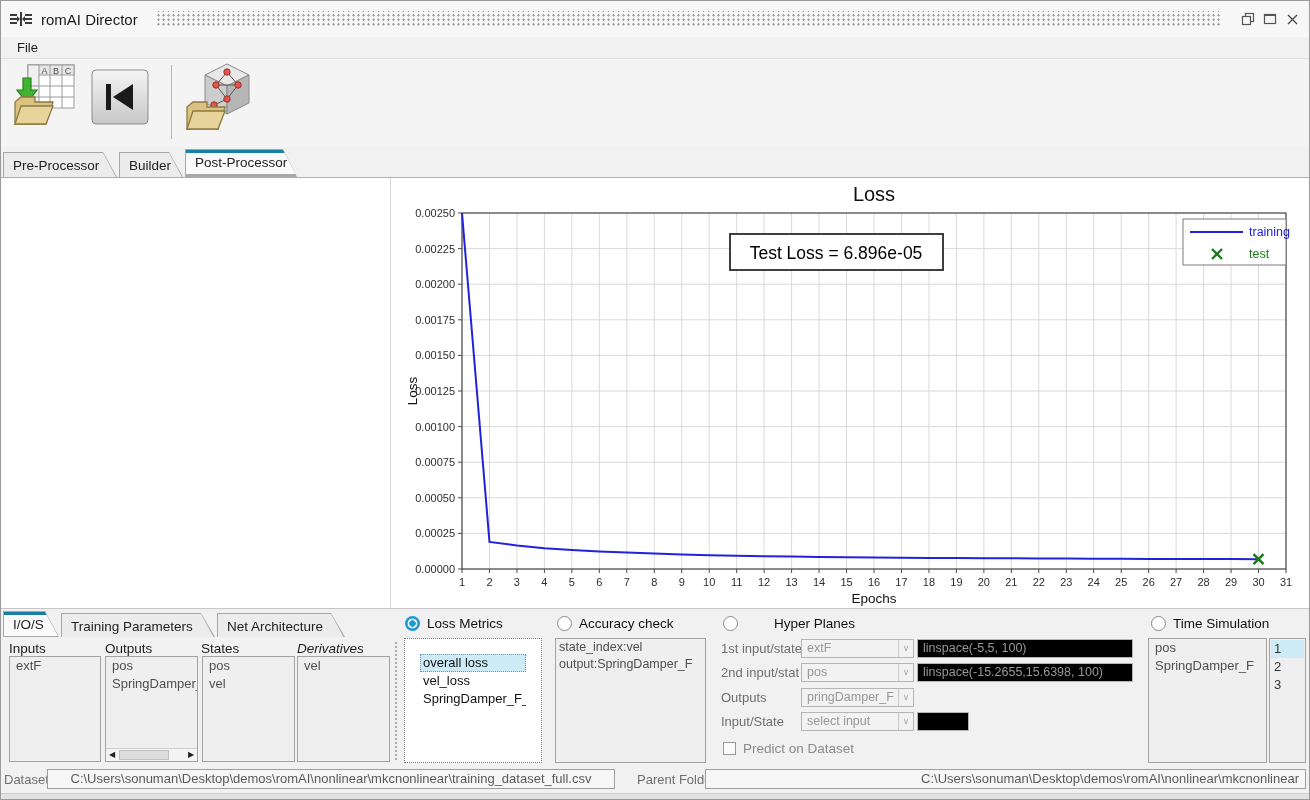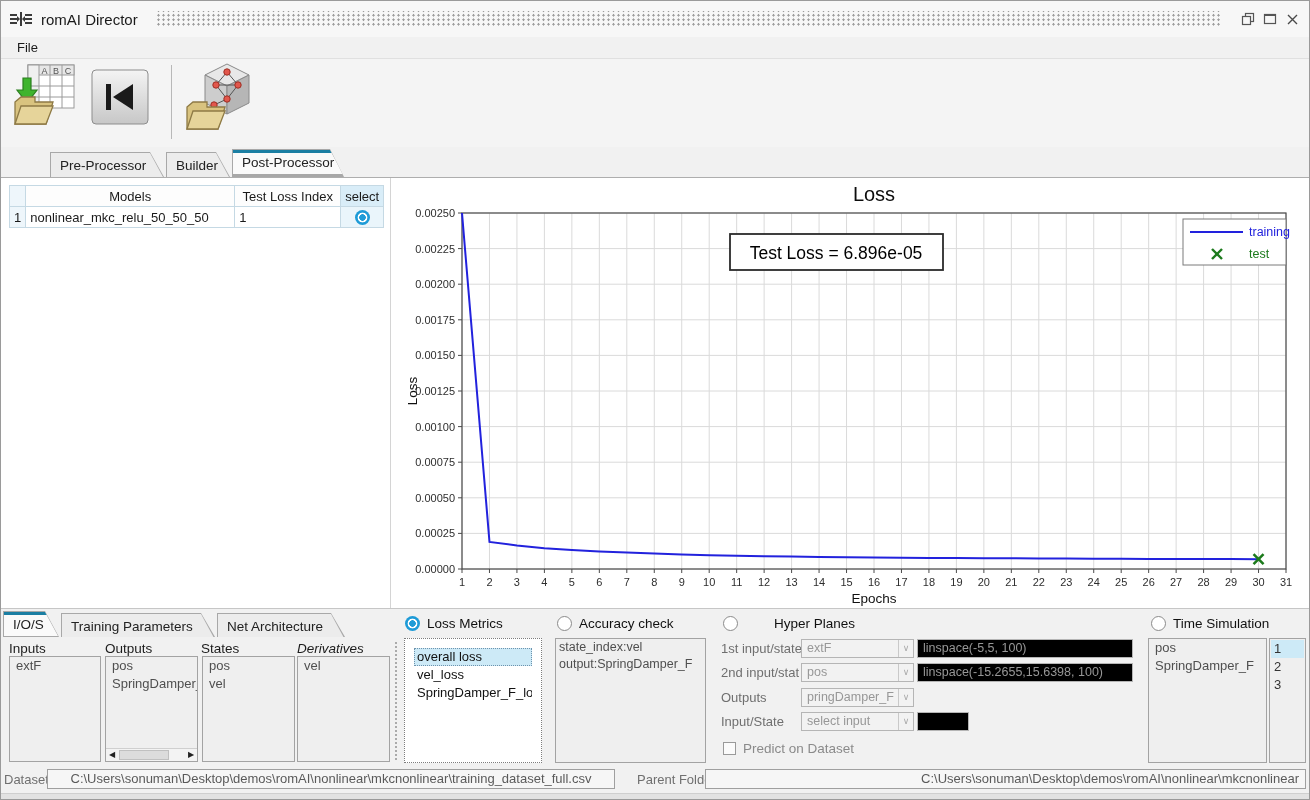--- a/index.html
+++ b/index.html
@@ -21,21 +21,21 @@
   
   .toolbar { position:absolute; left:0; top:57px; width:100%; height:89px; background:#f4f4f4; border-top:1px solid #e0e0e0; }
   .toolbtn { position:absolute; background:transparent; border:none; cursor:pointer; }
   .tool-sep { position:absolute; left:170px; top:6px; width:1px; height:74px; background:#b8b8b8; }
 
   
   .tab { position:absolute; clip-path:polygon(0 0, calc(100% - 14px) 0, 100% 100%, 0 100%); background:#a8a8a8; padding:1px 1px 0 1px; cursor:pointer; }
   .tab > span { display:block; clip-path:polygon(0 0, calc(100% - 13px) 0, 100% 100%, 0 100%); background:#ececec; padding:5px 24px 4px 9px; white-space:nowrap; font-size:13.5px; color:#222; }
   .tab.active > span { background:#fafafa; border-top:3px solid #1b7fa3; padding-top:2px; }
   .tabbar-main { position:absolute; left:0; top:148px; width:100%; height:28px; }
-  .tabbar-main .tab { bottom:0;margin-left:47px; }
+  .tabbar-main .tab { bottom:0; }
 
   
   .main { position:absolute; left:0; top:176px; width:100%; height:432px; background:#ffffff; border-top:1px solid #aeaeae; border-bottom:1px solid #c6c6c6; }
   .left-panel { position:absolute; left:0; top:0; width:389px; height:100%; background:#fff; }
   .chart-panel { position:absolute; left:389px; top:0; right:0; height:100%; background:#fff; border-left:1px solid #d4d4d4; }
 
   
   .mtable { position:absolute; left:8px; top:7px; border-collapse:collapse; font-size:13px; }
   .mtable td, .mtable th { border:1px solid #c5d9e4; height:21px; font-weight:normal; padding:0 4px; white-space:nowrap; overflow:hidden; }
   .mtable th { background:#fdfdfd; text-align:center; }
@@ -56,21 +56,21 @@
   #loss-chart .chart-title { font-size:20px; fill:#0d0d0d; font-weight:500; font-family:"Liberation Sans",sans-serif; }
   #loss-chart .legend-text { font-size:12.5px; font-family:"Liberation Sans",sans-serif; }
   #loss-chart .anno-text { font-size:17.5px; fill:#000; font-family:"Liberation Sans",sans-serif; }
 
   
   .bottom { position:absolute; left:0; top:608px; width:100%; height:158px; background:#f1f1f1; }
   .btabs .tab { top:4px; }
   .btabs .tab.active { top:2px; }
   .col-label { position:absolute; font-size:13.5px; color:#1c1c1c; top:32px; }
   .listbox { position:absolute; top:47px; height:106px; background:#efefef; border:1px solid #a3a3a3; overflow:hidden; font-size:13px; color:#4f4f4f; padding:0 0 0 3px; line-height:17px; }
-  .listbox.white { background:#fff; border:1px dotted #7d7d7d; color:#111; padding:9px; }
+  .listbox.white { background:#fff; border:1px dotted #7d7d7d; color:#111; padding:15px; }
   .li { padding:0 2px 0 3px; height:18px; line-height:18px; white-space:nowrap; overflow:hidden; }
   .li.sel { background:#cdeaf7; outline:1px dotted #6d93ad; outline-offset:-1px; }
   .hscroll { position:absolute; left:0; right:0; bottom:0; height:13px; background:#f3f3f3; border-top:1px solid #cfcfcf; }
   .hscroll .arr { position:absolute; top:0; width:12px; height:12px; font-size:8px; line-height:12px; text-align:center; color:#222; }
   .hscroll .thumb { position:absolute; left:13px; top:1px; width:55%; height:10px; background:#dcdcdc; border:1px solid #c0c0c0; }
 
   .radio-row { position:absolute; top:7px; display:flex; align-items:center; gap:7px; font-size:13.5px; color:#111; white-space:nowrap; }
 
   .hp-label { position:absolute; width:80px; font-size:13px; color:#6f6f6f; white-space:nowrap; overflow:hidden; line-height:19px; }
   .combo { position:absolute; width:113px; height:19px; border:1px solid #b5b5b5; background:#f2f2f2; color:#979797; font-size:12.5px; line-height:17px; padding-left:5px; white-space:nowrap; overflow:hidden; }
@@ -191,38 +191,20 @@
       </div>
     <div class="tab" style="left:118px; width:64px; height:25px;">
         <span>Builder</span>
       </div>
     <div class="tab active" style="left:184px; width:112px; height:28px;">
         <span>Post-Processor</span>
       </div>
   </div>
 
   <div class="main">
-    <div class="left-panel">
-      <table class="mtable">
-        <tbody>
-            <tr>
-          <th class="corner"></th>
-          <th class="col-models">Models</th>
-          <th class="col-tli">Test Loss Index</th>
-          <th class="col-select">select</th>
-        </tr>
-        <tr>
-          <td class="rownum">1</td>
-          <td>nonlinear_mkc_relu_50_50_50</td>
-          <td>1</td>
-          <td class="sel-cell"><span class="radio on"></span></td>
-        </tr>
-      </tbody>
-        </table>
-    </div>
     <div class="chart-panel">
       <svg id="loss-chart" width="919" height="430">
           <line x1="71" y1="33" x2="71" y2="389" stroke="#dadada" stroke-width="1"></line>
           <line x1="98.46666666666667" y1="33" x2="98.46666666666667" y2="389" stroke="#dadada" stroke-width="1"></line>
           <line x1="125.93333333333334" y1="33" x2="125.93333333333334" y2="389" stroke="#dadada" stroke-width="1"></line>
           <line x1="153.4" y1="33" x2="153.4" y2="389" stroke="#dadada" stroke-width="1"></line>
           <line x1="180.86666666666667" y1="33" x2="180.86666666666667" y2="389" stroke="#dadada" stroke-width="1"></line>
           <line x1="208.33333333333331" y1="33" x2="208.33333333333331" y2="389" stroke="#dadada" stroke-width="1"></line>
           <line x1="235.8" y1="33" x2="235.8" y2="389" stroke="#dadada" stroke-width="1"></line>
           <line x1="263.26666666666665" y1="33" x2="263.26666666666665" y2="389" stroke="#dadada" stroke-width="1"></line>

